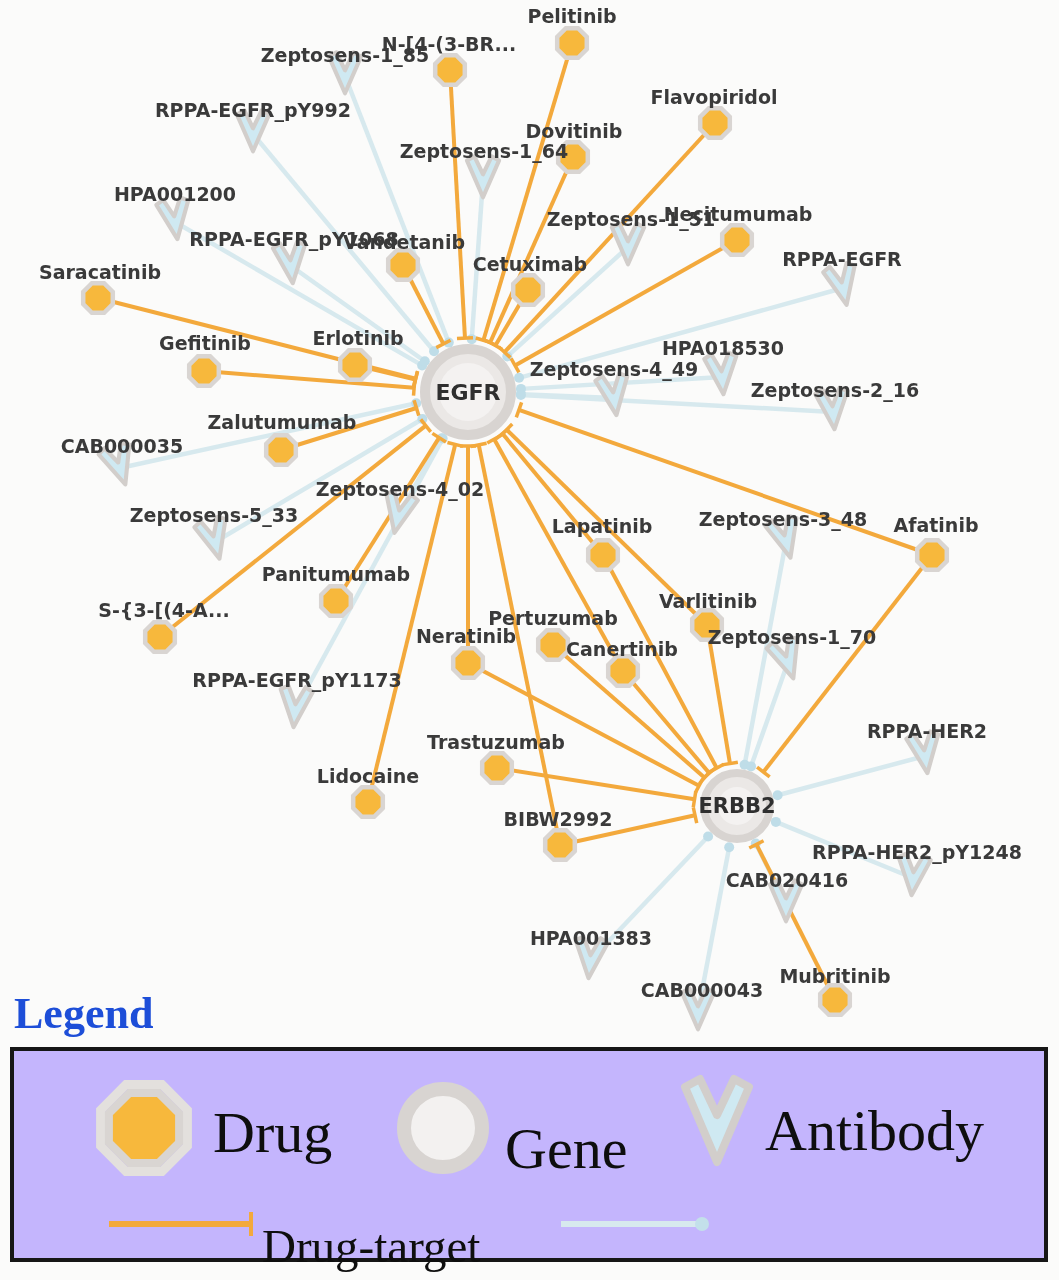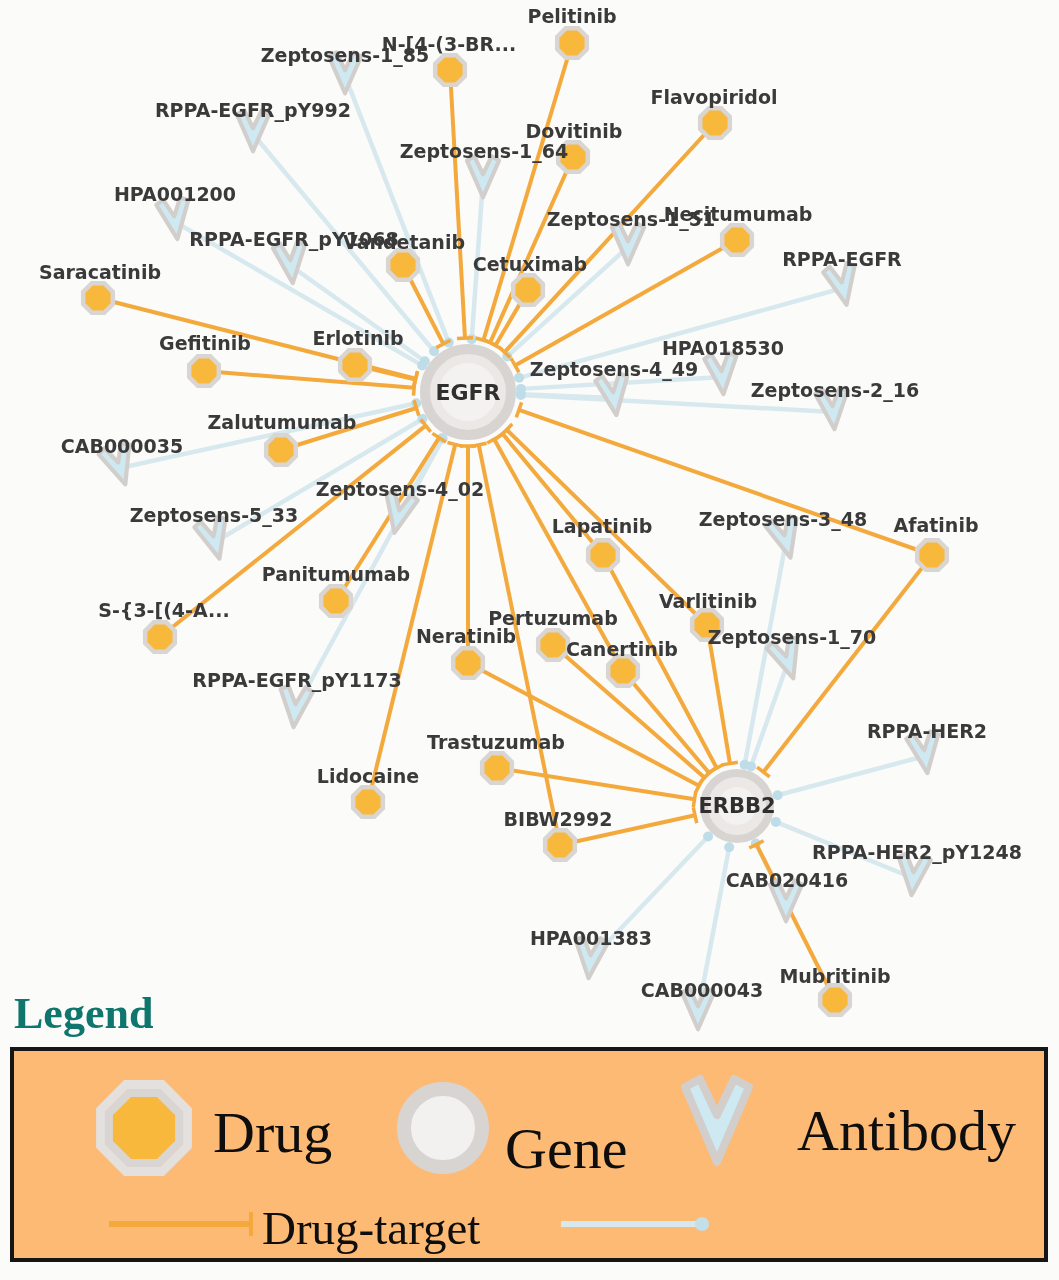--- a/index.html
+++ b/index.html
@@ -3,25 +3,25 @@
 <meta charset="utf-8">
 <style>
   html,body{margin:0;padding:0;}
   body{
     width:1059px;height:1280px;position:relative;overflow:hidden;
     background:#fbfbfa;font-family:"DejaVu Sans",sans-serif;
   }
   #net{position:absolute;left:0;top:0;}
   .legend-title{
     position:absolute;left:14px;top:988px;
-    font-family:"Liberation Serif",serif;font-weight:bold;font-size:44px;color:#0f766e;
+    font-family:"Liberation Serif",serif;font-weight:bold;font-size:44px;color:#1d4ed8;
   }
   .legend-box{
     position:absolute;left:10px;top:1047px;width:1030px;height:207px;
-    border:4px solid #161616;background:#fdba74;
+    border:4px solid #161616;background:#c4b5fd;
   }
   .l-item{position:absolute;transform:translateY(-50%);white-space:nowrap;}
   .l-text-big{font-family:"Liberation Serif",serif;font-size:58px;color:#0e0e0e;}
   .l-text-small{font-family:"Liberation Serif",serif;font-size:47px;color:#0e0e0e;}
 </style>
 </head>
 <body>
 
 <svg id="net" width="1059" height="1280" viewBox="0 0 1059 1280">
     <g>
@@ -249,29 +249,29 @@
       <circle cx="0" cy="0" r="39" fill="#f3f1f0" stroke="#d8d4d1" stroke-width="14"></circle>
     </svg>
   </div>
   <div class="l-item l-text-big" style="left:491px;top:81px;margin-top:16px;">Gene</div>
 
   <div class="l-item" style="left:653px;top:77px;">
     <svg width="100" height="110" viewBox="-50 -55 100 110">
       <path d="M -32 -39 L 0 36 L 32 -39 L 17 -47 L 0 -11 L -17 -47 Z" fill="#cfe9f2" stroke="#d2cecb" stroke-width="8" stroke-linejoin="round"></path>
     </svg>
   </div>
-  <div class="l-item l-text-big" style="left:751px;top:79px;margin-left:32px;">Antibody</div>
+  <div class="l-item l-text-big" style="left:751px;top:79px;">Antibody</div>
 
   <div class="l-item" style="left:89px;top:175px;">
     <svg width="160" height="30" viewBox="0 0 160 30">
       <line x1="6" y1="15" x2="148" y2="15" stroke="#f3a93c" stroke-width="6"></line>
       <line x1="148" y1="3" x2="148" y2="27" stroke="#f3a93c" stroke-width="4"></line>
     </svg>
   </div>
-  <div class="l-item l-text-small" style="left:248px;top:177px;">Drug-target</div>
+  <div class="l-item l-text-small" style="left:248px;top:195px;">Drug-target</div>
 
   <div class="l-item" style="left:541px;top:175px;">
     <svg width="160" height="30" viewBox="0 0 160 30">
       <line x1="6" y1="15" x2="142" y2="15" stroke="#d7e9ee" stroke-width="6"></line>
       <circle cx="147" cy="15" r="7" fill="#c3e0ea"></circle>
     </svg>
   </div>
 
 </div>
 

